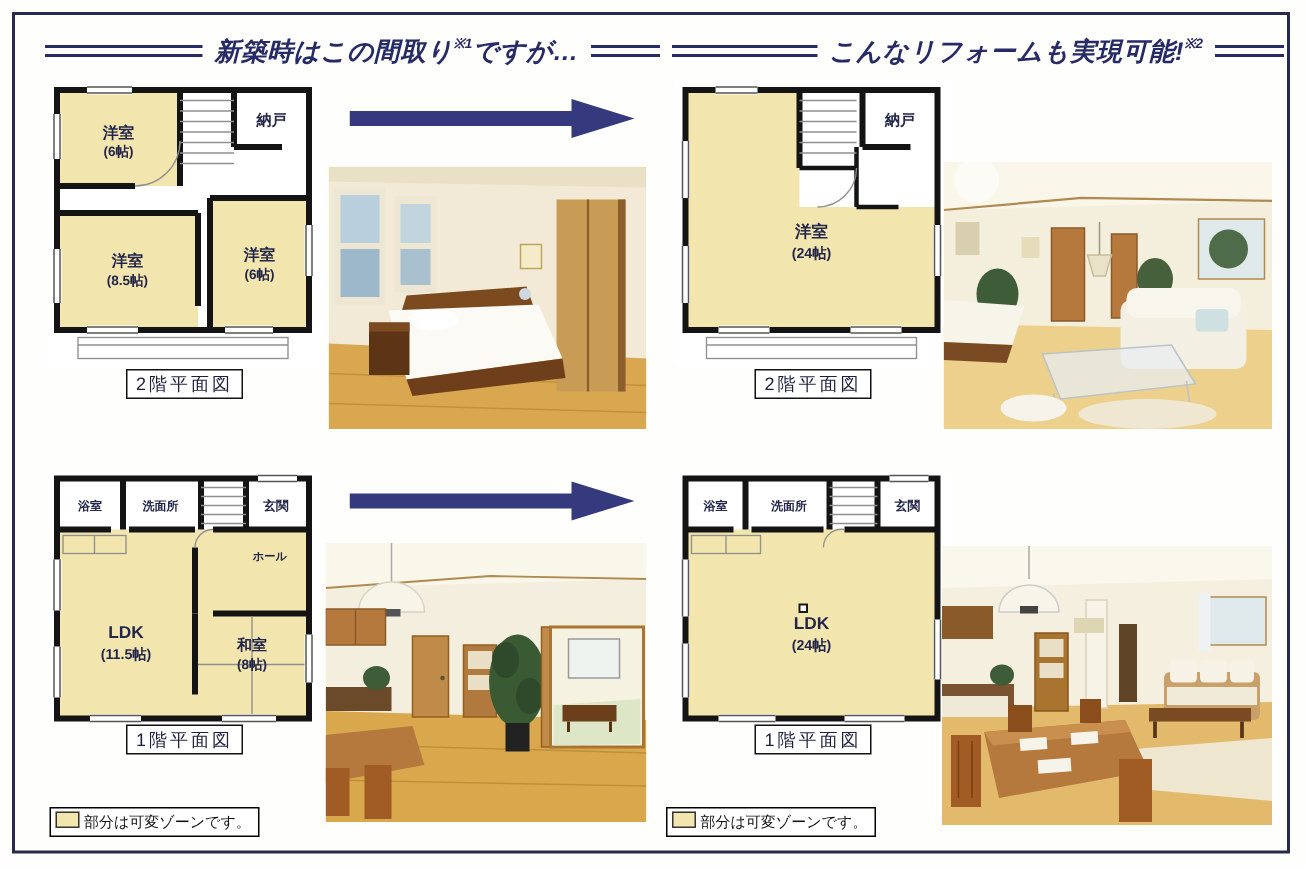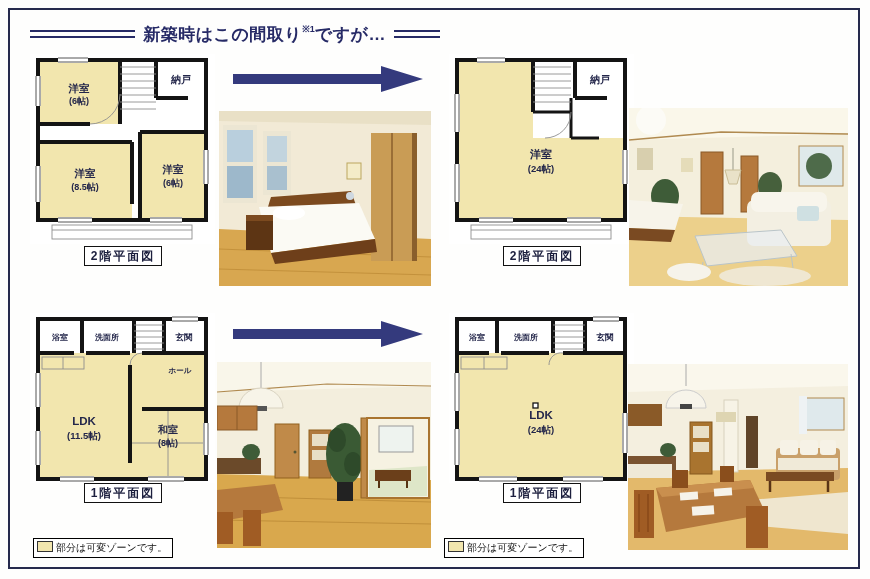--- a/index.html
+++ b/index.html
@@ -7,29 +7,29 @@
         font-family:"Liberation Sans",sans-serif;}
   .frame{position:absolute;left:8px;top:8px;width:852px;height:561px;border:2px solid #262a4d;box-sizing:border-box;}
 
   
   .header{position:absolute;top:22px;height:24px;display:flex;align-items:center;gap:8px;}
   .header-before{left:30px;width:410px;}
   .header-after{left:448px;width:408px;}
   .dline{height:8px;border-top:2px solid #262a66;border-bottom:2px solid #262a66;box-sizing:border-box;}
   .dline.grow{flex:1;}
   .dline.short{width:46px;}
-  .htext{font-size:17px;font-weight:bold;color:#262a66;white-space:nowrap;letter-spacing:0.5px;}
+  .htext{font-size:17px;font-weight:bold;color:#262a66;white-space:nowrap;letter-spacing:0.5px;font-style:italic;}
   .htext sup{font-size:9px;vertical-align:8px;letter-spacing:0;}
 
   
   .plan{position:absolute;}
   .plan svg text{fill:#23264a;font-family:"Liberation Sans",sans-serif;font-weight:bold;}
   .caption{position:absolute;width:78px;height:20px;border:1px solid #111;background:#fff;
            display:flex;align-items:center;justify-content:center;font-size:12px;color:#1c1f3e;
-           letter-spacing:2px;box-sizing:border-box;font-weight:bold;}
+           letter-spacing:2px;box-sizing:border-box;font-weight:normal;}
 
   
   .arrow{position:absolute;}
 
   
   .photo{position:absolute;overflow:hidden;}
 
   
   .legend{position:absolute;display:inline-flex;align-items:flex-start;gap:3px;border:1px solid #000;
           background:#fff;padding:2px 5px 2px 3px;font-size:10px;color:#111;}
@@ -42,20 +42,25 @@
 </style>
 </head>
 <body>
 
 <div class="page">
   <div class="frame"></div>
 
   <div class="header header-before">
     <span class="dline grow"></span>
     <span class="htext"><span>新築時はこの間取り</span><sup>※1</sup><span>ですが…</span></span>
+    <span class="dline short"></span>
+  </div>
+  <div class="header header-after">
+    <span class="dline grow"></span>
+    <span class="htext"><span>こんなリフォームも実現可能!</span><sup>※2</sup></span>
     <span class="dline short"></span>
   </div>
 
   <div class="plan" style="left:30px;top:54px;">
     <svg width="185" height="190" viewBox="0 0 185 190">
       <rect x="0" y="0" width="185" height="190" fill="#ffffff"></rect>
       <rect x="8" y="6" width="82" height="64" fill="#f2e6ae"></rect>
       <rect x="8" y="88" width="94" height="78" fill="#f2e6ae"></rect>
       <rect x="110" y="78" width="66" height="88" fill="#f2e6ae"></rect>
       <rect x="8" y="6" width="168" height="160" class="wall"></rect>

